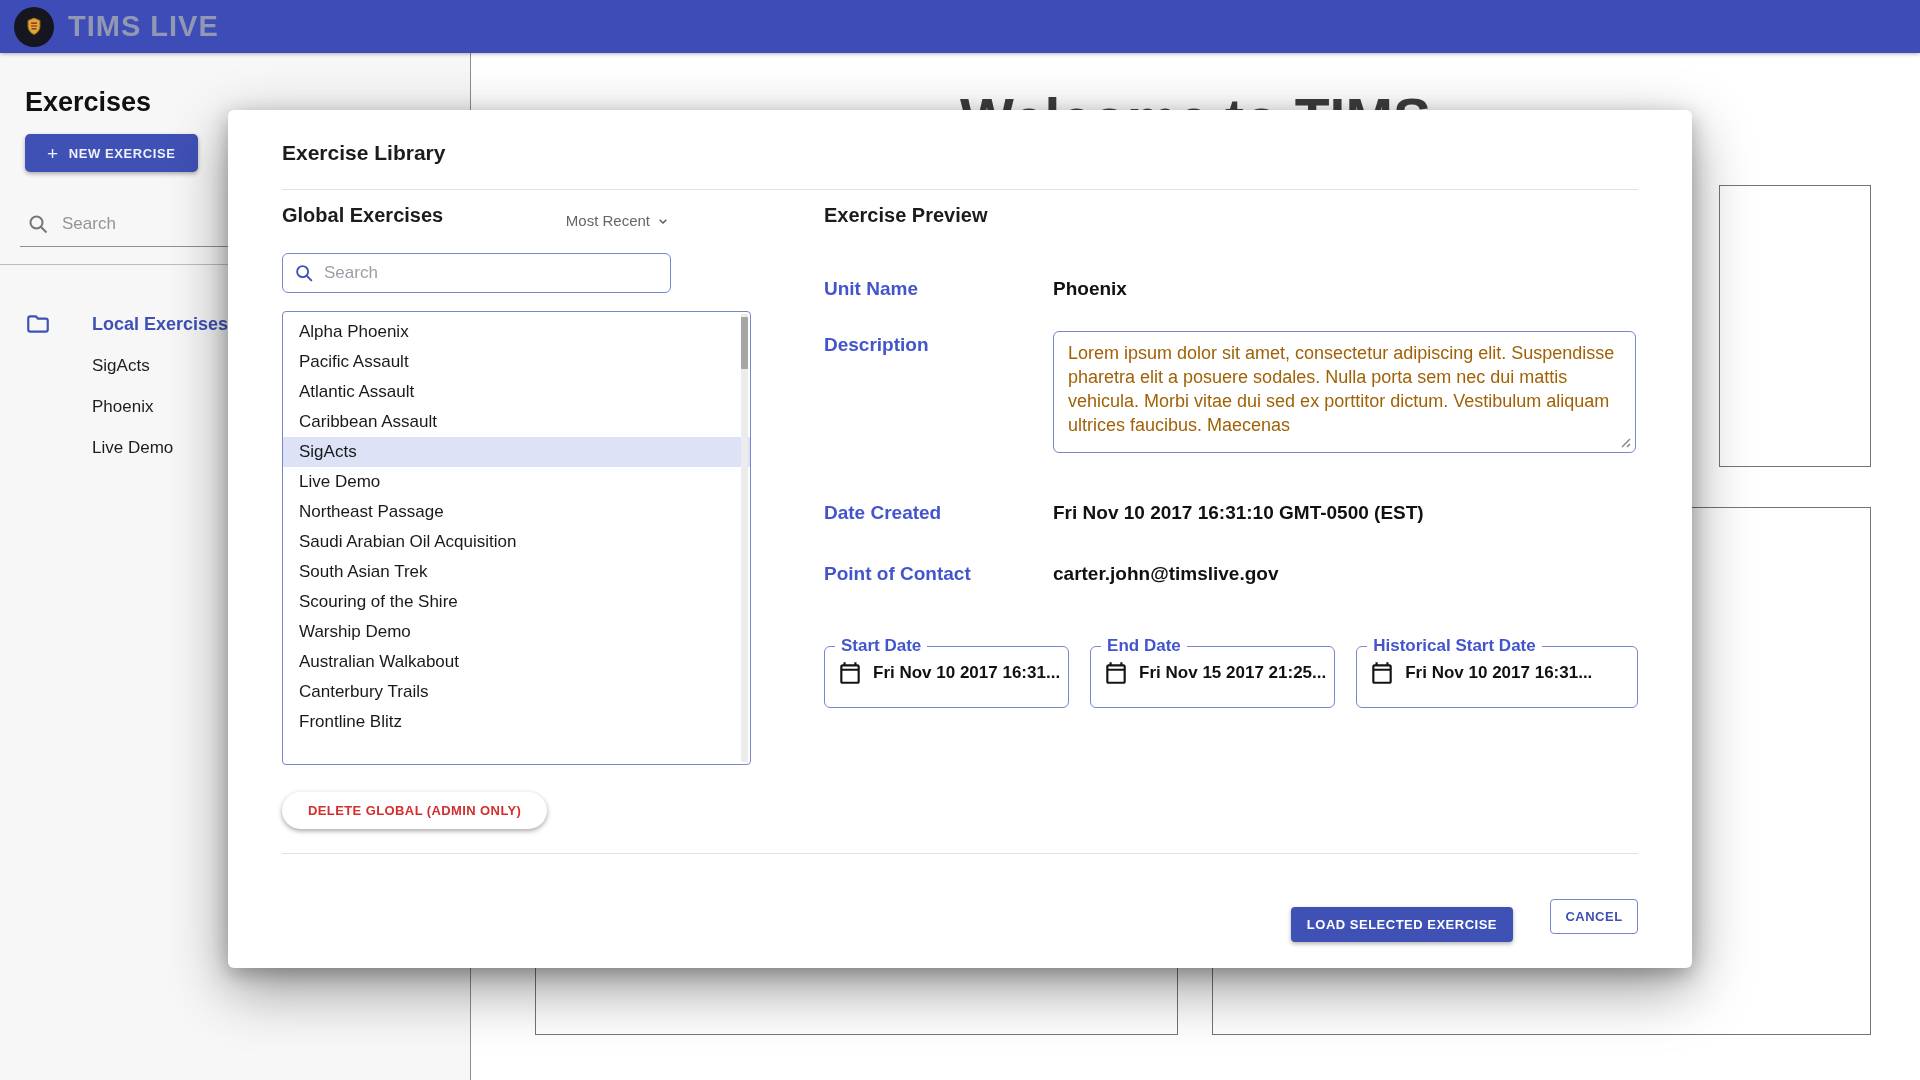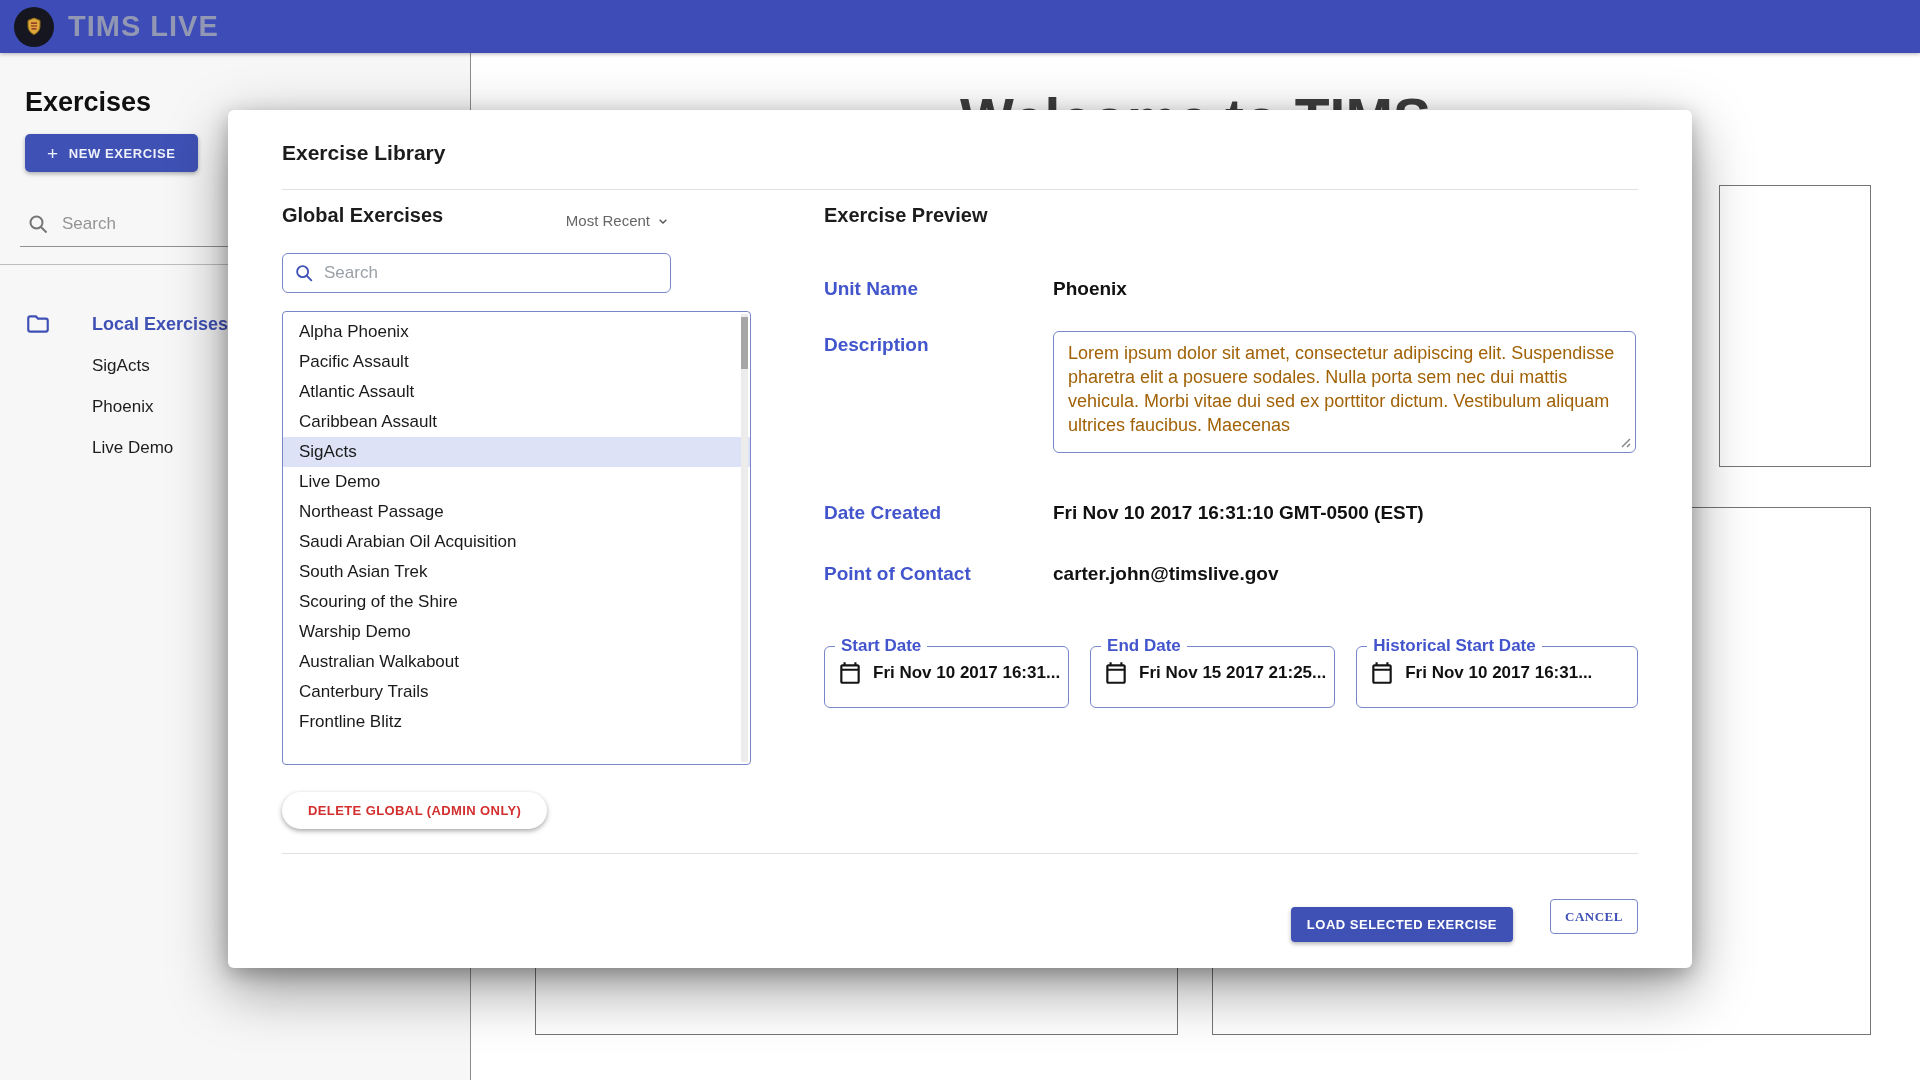--- a/index.html
+++ b/index.html
@@ -110,21 +110,21 @@
   .df-value { font-size:17px; font-weight:bold; color:#111; white-space:nowrap; overflow:hidden; }
 
   
   .modal-footer { position:absolute; right:54px; top:781px; display:flex; align-items:center; gap:37px; }
   .load-btn { height:35px; padding:0 16px; border:none; border-radius:4px;
               background:var(--primary,#3f51b5); color:#fff; font-family:inherit;
               font-size:13px; font-weight:bold; letter-spacing:.5px; cursor:pointer;
               box-shadow:0 2px 4px rgba(0,0,0,.3);margin-top:16px; }
   .cancel-btn { height:35px; width:88px; border:1px solid var(--field-border,#7986cb);
                 border-radius:4px; background:#fff; color:var(--primary,#3f51b5);
-                font-family:Liberation Serif, serif; font-size:13px; font-weight:bold; letter-spacing:.5px; cursor:pointer; }
+                font-family:Liberation Sans, sans-serif; font-size:13px; font-weight:bold; letter-spacing:.5px; cursor:pointer; }
 </style>
 </head>
 <body>
 
 <div class="screen">
 
   <header class="topbar">
     <div class="logo">
       <svg viewBox="0 0 24 24" aria-hidden="true">
         <path d="M12 3l6 2.5V11c0 4.2-2.9 7.3-6 8.5-3.1-1.2-6-4.3-6-8.5V5.5z" fill="#dfa63b" stroke="#8a6914" stroke-width="1"></path>

